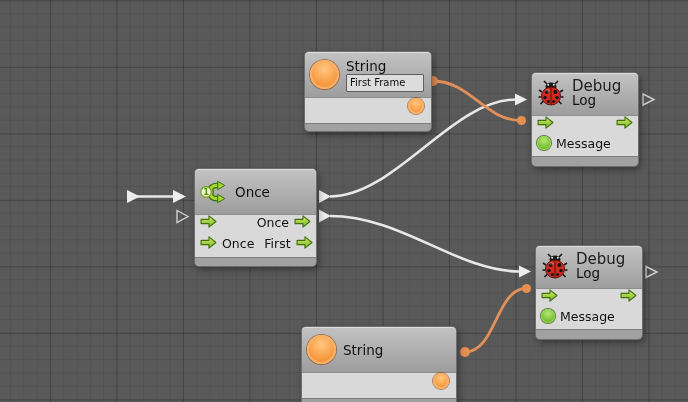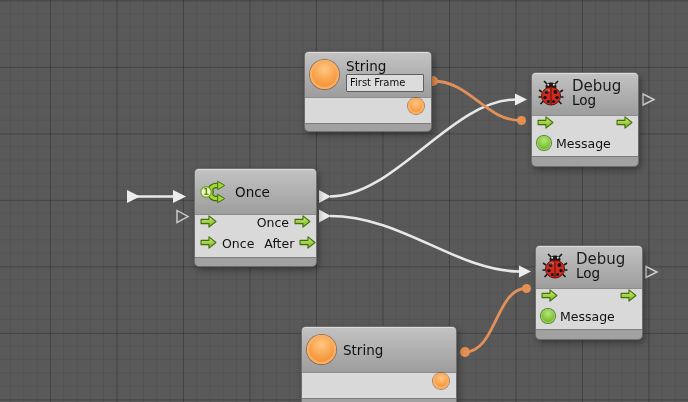--- a/index.html
+++ b/index.html
@@ -159,21 +159,21 @@
         <svg class="pa">
             <use href="#flowArrow"></use>
           </svg>
       </div>
       <div class="row" style="height:21px;">
         <svg class="pa">
             <use href="#flowArrow"></use>
           </svg>
         <span class="plabel">Once</span>
         <span class="sp"></span>
-        <span class="plabel">After</span>
+        <span class="plabel">First</span>
         <svg class="pa">
             <use href="#flowArrow"></use>
           </svg>
       </div>
     </div>
     <div class="ftr" style="height:8px;"></div>
   </div>
 
   <div class="node gray" style="left:304px;top:23px;width:126px;">
     <div class="hdr" style="height:45px;">

